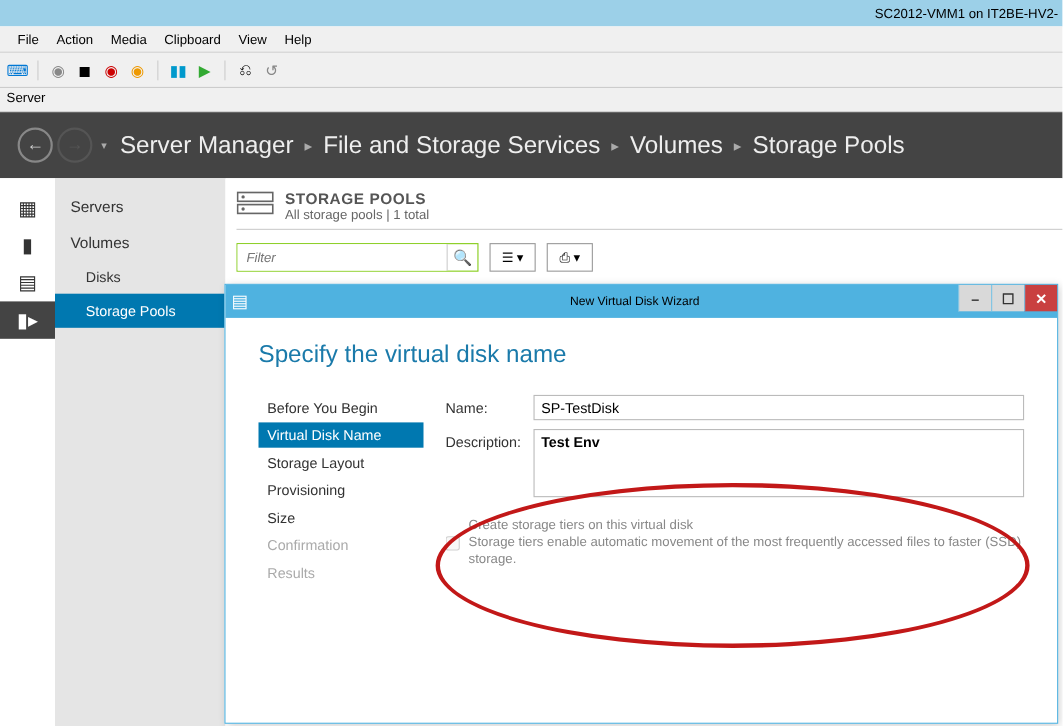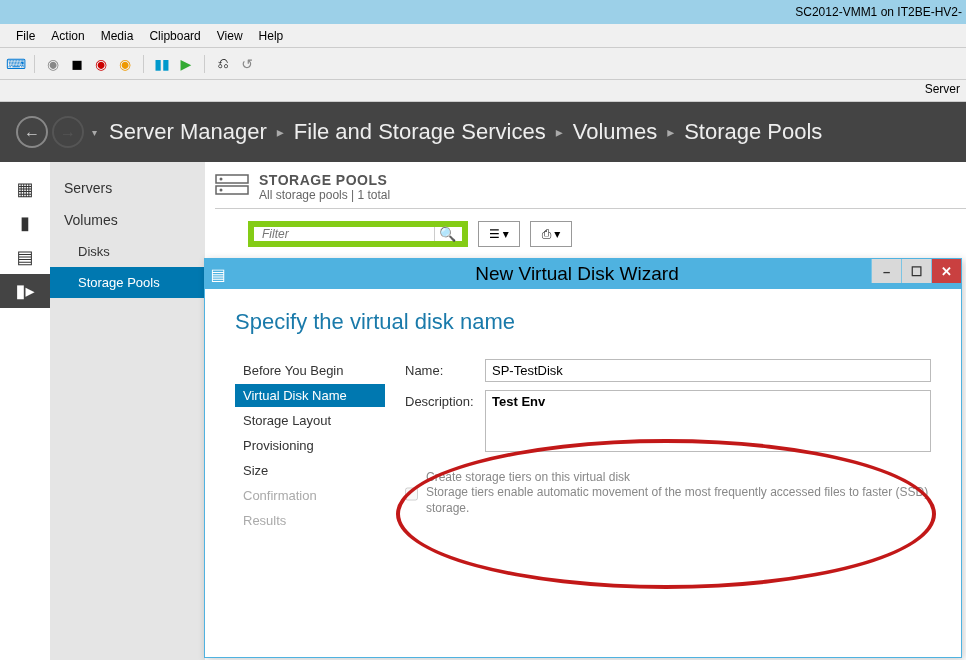--- a/index.html
+++ b/index.html
@@ -11,21 +11,21 @@
     
     .menubar { height: 24px; background: #f0f0f0; border-bottom: 1px solid #ccc; display: flex; align-items: center; padding: 0 8px; font-size: 12px; }
     .menubar .menu-item { padding: 2px 8px; cursor: default; }
     
     
     .toolbar { height: 32px; background: #f0f0f0; border-bottom: 1px solid #ccc; display: flex; align-items: center; padding: 0 6px; gap: 4px; }
     .tb-btn { width: 20px; height: 20px; display: flex; align-items: center; justify-content: center; font-size: 14px; cursor: default; }
     .tb-sep { width: 1px; height: 18px; background: #ccc; margin: 0 4px; }
     
     
-    .server-bar { height: 22px; background: #f0f0f0; border-bottom: 1px solid #ccc; text-align: right; padding: 2px 6px; font-size: 12px; }
+    .server-bar { height: 22px; background: #f0f0f0; border-bottom: 1px solid #ccc; text-align: left; padding: 2px 6px; font-size: 12px; }
     
     
     .sm-header { height: 60px; background: #444; display: flex; align-items: center; padding: 0 16px; color: #fff; }
     .nav-back, .nav-fwd { width: 32px; height: 32px; border: 2px solid #888; border-radius: 50%; display: flex; align-items: center; justify-content: center; margin-right: 4px; font-size: 16px; color: #ccc; }
     .nav-fwd { border-color: #555; color: #555; }
     .nav-drop { font-size: 10px; margin: 0 12px 0 4px; color: #aaa; }
     .breadcrumb { font-size: 22px; font-weight: 300; color: #eee; display: flex; align-items: center; gap: 10px; }
     .bc-sep { font-size: 14px; color: #aaa; }
     .bc-link { cursor: default; }
     
@@ -40,30 +40,30 @@
     .nav-item.sub { padding-left: 28px; font-size: 13px; }
     .nav-item.selected { background: #0078b0; color: #fff; }
     
     .content { flex: 1; background: #fff; padding: 10px 0 0 10px; position: relative; }
     .pool-header { display: flex; align-items: flex-start; gap: 10px; margin-bottom: 12px; border-bottom: 1px solid #ccc; padding-bottom: 6px; }
     .pool-icon { width: 34px; height: 28px; }
     .pool-title { font-size: 14px; font-weight: 600; color: #555; letter-spacing: 0.5px; }
     .pool-sub { font-size: 12px; color: #666; }
     
     .filter-row { display: flex; align-items: center; gap: 10px; margin-bottom: 6px; }
-    .filter-box { display: flex; border: 6px solid #84cc16; width: 220px; height: 26px; margin-left: 33px; }
+    .filter-box { display: flex; border: 1px solid #84cc16; width: 220px; height: 26px; }
     .filter-box input { border: none; flex: 1; padding: 0 8px; font-size: 12px; font-style: italic; color: #888; outline: none; }
     .filter-box .srch { width: 28px; display: flex; align-items: center; justify-content: center; font-size: 14px; border-left: 1px solid #ccc; }
     .dd-btn { border: 1px solid #999; width: 42px; height: 26px; display: flex; align-items: center; justify-content: center; font-size: 12px; gap: 3px; }
     
     
     .wizard { position: absolute; left: 204px; top: 258px; width: 758px; height: 400px; background: #fff; border: 1px solid #4fb2e0; box-shadow: 2px 2px 8px rgba(0,0,0,0.2); }
     .wiz-titlebar { height: 30px; background: #4fb2e0; display: flex; align-items: center; position: relative; }
     .wiz-icon { width: 26px; height: 30px; display: flex; align-items: center; justify-content: center; color: #fff; }
-    .wiz-title { position: absolute; left: 0; right: 12px; text-align: center; font-size: 19px; color: #000; pointer-events: none; }
+    .wiz-title { position: absolute; left: 0; right: 12px; text-align: center; font-size: 11px; color: #000; pointer-events: none; }
     .wiz-controls { position: absolute; right: 0; top: 0; display: flex; }
     .wiz-ctl { width: 30px; height: 24px; display: flex; align-items: center; justify-content: center; font-size: 13px; font-weight: bold; border-left: 1px solid #7cc4e4; }
     .wiz-ctl.close { background: #c94040; color: #fff; }
     .wiz-ctl.min, .wiz-ctl.max { background: #d9d9d9; color: #333; }
     
     .wiz-body { display: flex; flex-direction: column; padding: 20px 30px 10px 30px; height: calc(100% - 30px); }
     .wiz-heading { font-size: 22px; font-weight: 300; color: #1a7aaa; margin-bottom: 24px; }
     .wiz-main { display: flex; gap: 20px; flex: 1; }
     .wiz-nav { width: 150px; }
     .wiz-nav-item { padding: 4px 8px; font-size: 13px; color: #333; margin-bottom: 2px; }

